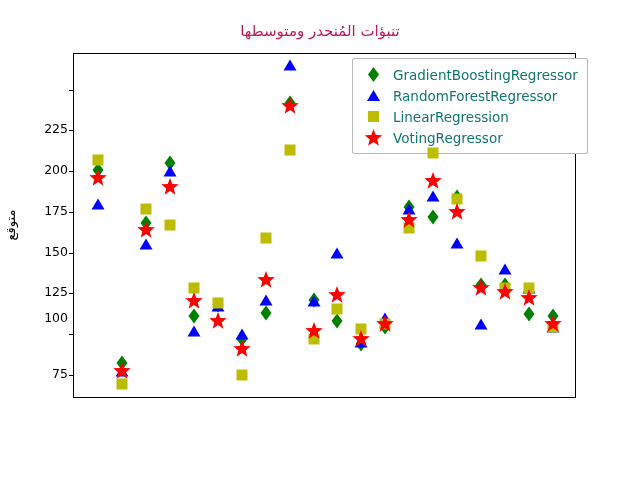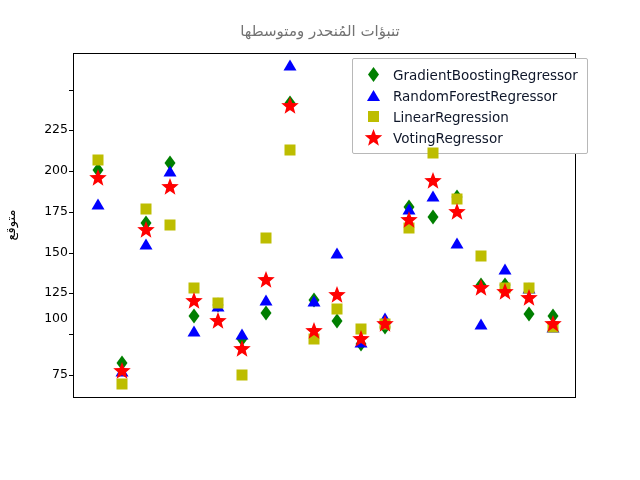--- a/index.html
+++ b/index.html
@@ -10,21 +10,21 @@
     overflow:hidden;
   }
   #figure{position:relative;width:640px;height:480px;}
 
   
   #chart-title{
     position:absolute;
     left:0;right:0;top:22px;
     text-align:center;
     font-size:15px;
-    color:#737373;
+    color:#be185d;
     direction:rtl;
     white-space:nowrap;
   }
 
   
   #plot-frame{
     position:absolute;
     left:73px;top:53px;
     width:503px;height:345px;
     border:1.1px solid #000;
@@ -92,21 +92,21 @@
     white-space:nowrap;
   }
   .legend-swatch{
     width:26px;
     display:flex;
     align-items:center;
     justify-content:center;
     margin-right:7px;
     line-height:0;
   }
-  .legend-label{font-size:13.5px;color:#0f172a;}
+  .legend-label{font-size:13.5px;color:#0f766e;}
 </style>
 </head>
 <body>
 
 <div id="figure">
 
   <div id="chart-title">تنبؤات المُنحدر ومتوسطها</div>
 
   <div id="ylabel">متوقع</div>
 

